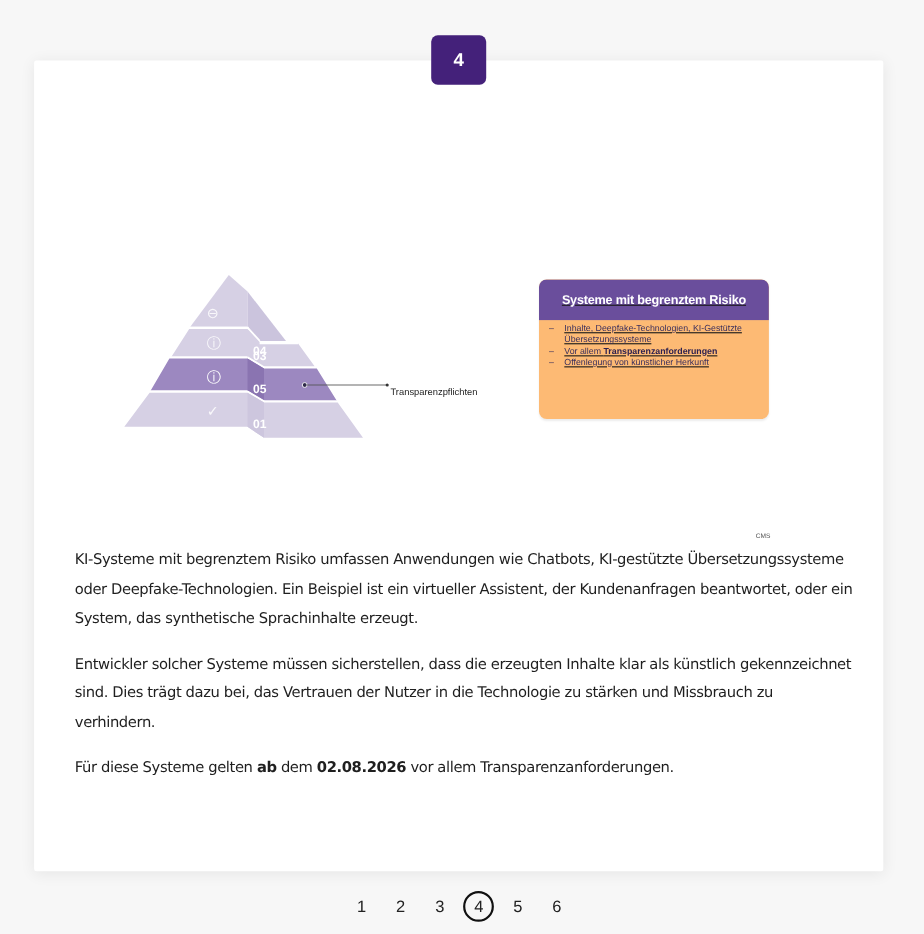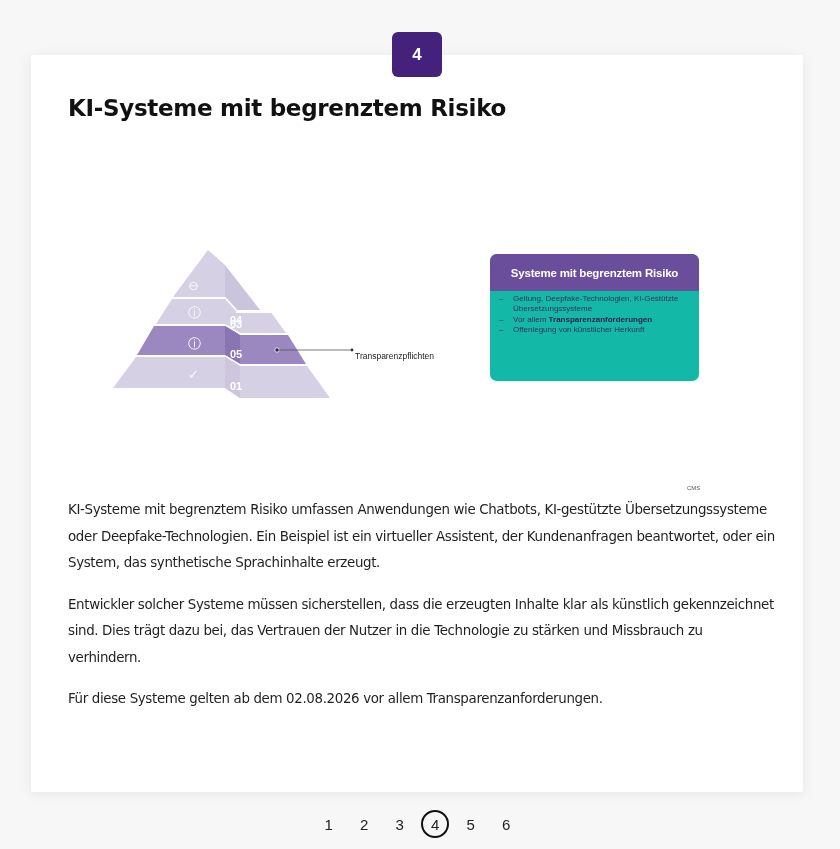--- a/index.html
+++ b/index.html
@@ -43,22 +43,23 @@
     .tier-icon {
       position: absolute; font-family: "DejaVu Sans", sans-serif;
       font-size: 13px; color: rgba(255,255,255,0.85); line-height: 1;
     }
     .pointer-label {
       position: absolute; left: 324px; top: 296px;
       font-family: "Liberation Sans", sans-serif; font-size: 8.5px; color: #222;
     }
     .info-box {
       position: absolute; left: 459px; top: 199px; width: 209px; height: 127px;
-      background: #14b8a6; border-radius: 7px; overflow: hidden;
+      background: #fdba74; border-radius: 7px; overflow: hidden;
       box-shadow: 0 1px 2px rgba(0,0,0,0.08);
+      text-decoration: underline;
     }
     .info-box-header {
       background: #6a4e9c; color: #fff; height: 37px;
       display: flex; align-items: center; justify-content: center;
       font-family: "Liberation Sans", sans-serif; font-weight: bold; font-size: 11.5px;
       letter-spacing: -0.2px;
     }
     .info-box-list { list-style: none; padding: 3px 8px 0 9px; }
     .info-box-list li {
       position: relative; padding-left: 14px;
@@ -74,21 +75,21 @@
       font-family: "Liberation Sans", sans-serif; font-size: 6px; color: #555;
     }
 
     
     .body-text {
       position: absolute; left: 37px; top: 442px; width: 710px;
       font-family: "DejaVu Sans", sans-serif; font-size: 13.4px; line-height: 26.5px;
       color: #1f1f1f; letter-spacing: -0.35px;
     }
     .body-text p { margin-bottom: 15px; }
-    .body-text b { font-weight: normal; }
+    .body-text b { font-weight: bold; }
 
     
     .pagination {
       position: absolute; top: 810px; left: 311px; display: flex; gap: 0;
     }
     .page-item {
       width: 35.5px; height: 28px; display: flex; align-items: center; justify-content: center;
       font-family: "Liberation Sans", sans-serif; font-size: 15px; color: #222;
       cursor: pointer;
     }
@@ -98,21 +99,20 @@
     }
   </style>
 </head>
 <body>
 
 <div class="stage">
 
   <div class="step-badge">4</div>
 
   <div class="card">
-    <h1 class="card-title">KI-Systeme mit begrenztem Risiko</h1>
 
     <div class="figure">
 
       <svg class="pyramid" width="250" height="160" viewBox="0 0 250 160">
 
         <polygon points="100,0 117,15 117,47 65,47" fill="#d6d0e4"></polygon>
         <polygon points="117,15 152,60 117,60 117,47" fill="#cbc4dd"></polygon>
         <line x1="65" y1="48" x2="118" y2="48" stroke="#fff" stroke-width="2"></line>
         <line x1="117" y1="48" x2="128" y2="60" stroke="#fff" stroke-width="2"></line>
 
@@ -143,21 +143,21 @@
       <span class="tier-icon" style="left:157px; top:224px;">⊖</span>
       <span class="tier-icon" style="left:157px; top:251px;">ⓘ</span>
       <span class="tier-icon" style="left:157px; top:282px; color:#fff;">ⓘ</span>
       <span class="tier-icon" style="left:157px; top:313px;">✓</span>
 
       <span class="pointer-label">Transparenzpflichten</span>
 
       <div class="info-box">
         <div class="info-box-header">Systeme mit begrenztem Risiko</div>
         <ul class="info-box-list">
-          <li><span>Geltung, Deepfake-Technologien, KI-Gestützte Übersetzungssysteme</span></li>
+          <li><span>Inhalte, Deepfake-Technologien, KI-Gestützte Übersetzungssysteme</span></li>
           <li><span>Vor allem </span><b>Transparenzanforderungen</b></li>
           <li><span>Offenlegung von künstlicher Herkunft</span></li>
         </ul>
       </div>
 
       <span class="source-tag">CMS</span>
     </div>
 
     <div class="body-text">
       <p>KI-Systeme mit begrenztem Risiko umfassen Anwendungen wie Chatbots, KI-gestützte Übersetzungssysteme oder Deepfake-Technologien. Ein Beispiel ist ein virtueller Assistent, der Kundenanfragen beantwortet, oder ein System, das synthetische Sprachinhalte erzeugt.</p>

